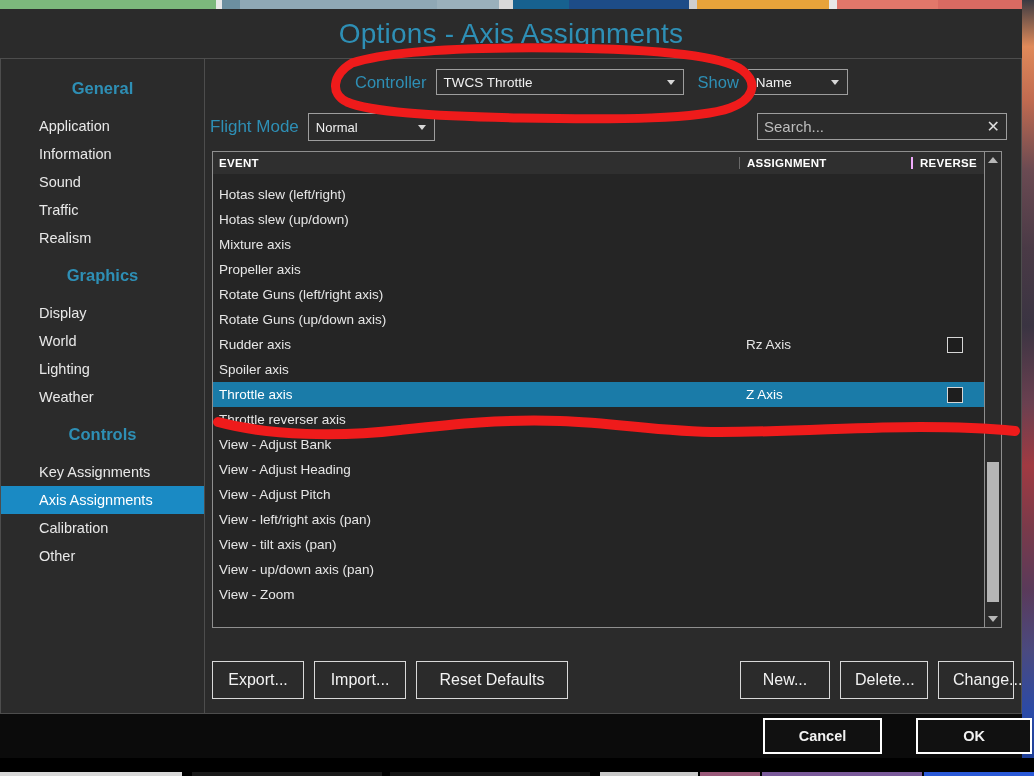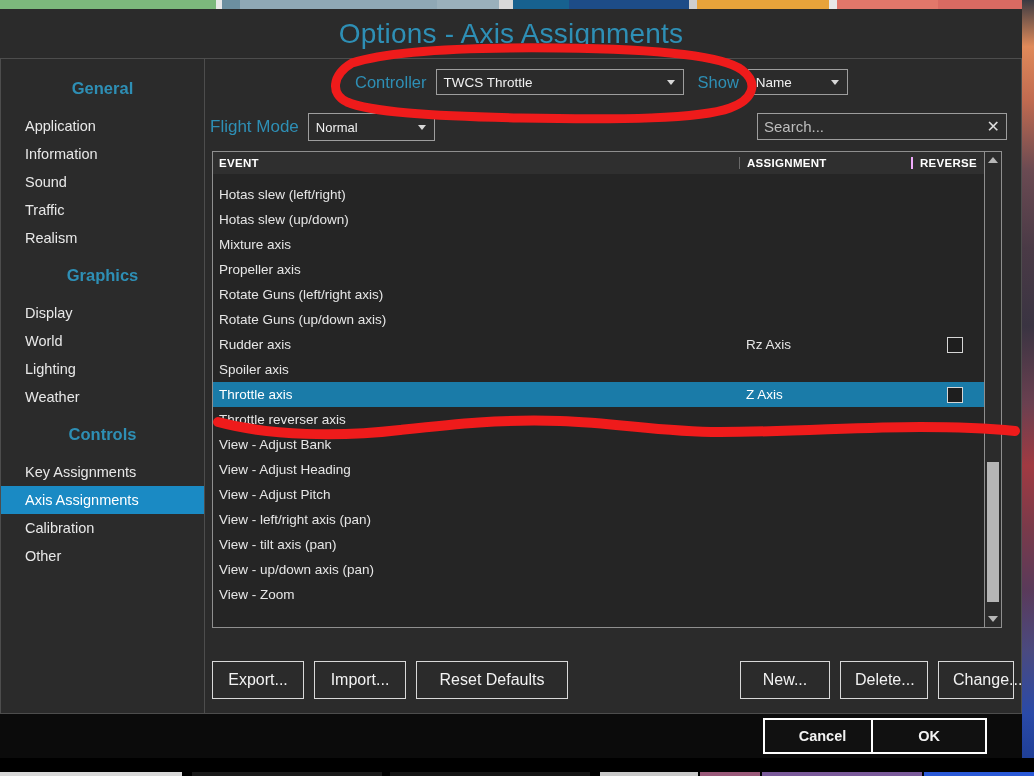--- a/index.html
+++ b/index.html
@@ -99,21 +99,21 @@
     color: #2e8fb5;
     font-size: 16.5px;
     font-weight: bold;
     margin-top: 14px;
     margin-bottom: 14px;
   }
   .nav-group-title.first { margin-top: 8px; }
   .nav-item {
     color: #e8e8e8;
     font-size: 14.5px;
-    padding: 5px 0 5px 24px;
+    padding: 5px 0 5px 38px;
     line-height: 18px;
     cursor: default;
   }
   .nav-item.active {
     background: #1a8ac4;
     color: #ffffff;
   }
 
   
   .content {
@@ -328,21 +328,21 @@
   .footer .btn {
     position: absolute;
     top: 4px;
     height: 36px;
     background: #111;
     font-weight: bold;
     font-size: 14.5px;
     border: 2px solid #ffffff;
   }
   .btn-cancel { left: 763px; width: 119px; }
-  .btn-ok     { left: 871px; width: 116px; }
+  .btn-ok     { left: 916px; width: 116px; }
 
   
   .annot {
     position: absolute;
     pointer-events: none;
     z-index: 60;
   }
 </style>
 </head>
 <body>

